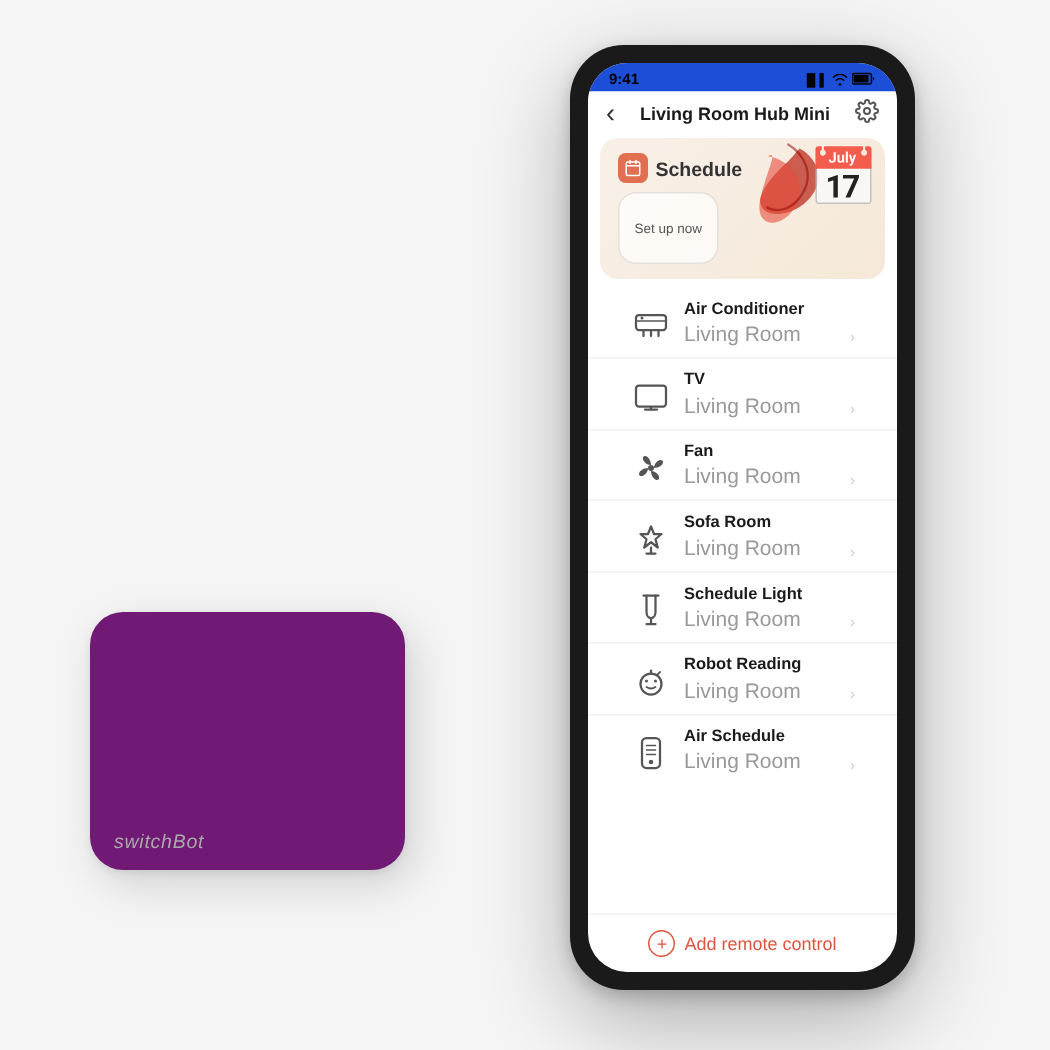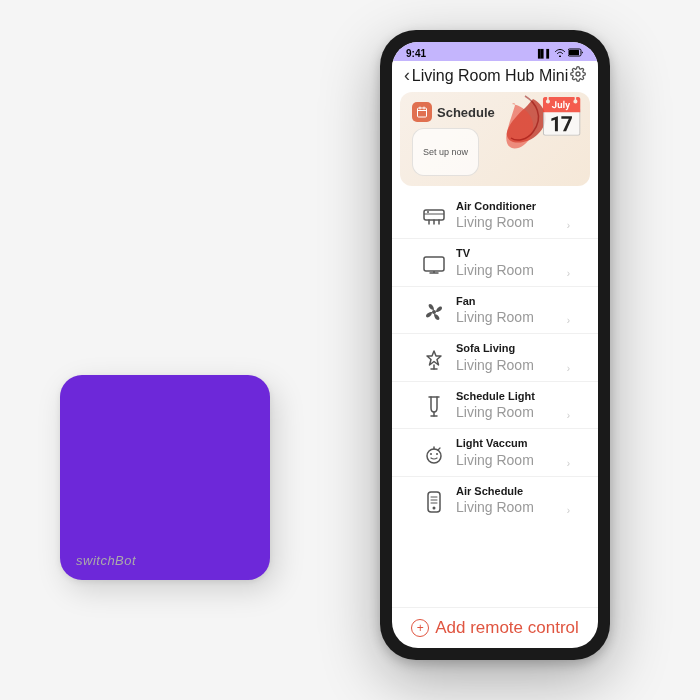--- a/index.html
+++ b/index.html
@@ -23,22 +23,22 @@
       align-items: center;
       justify-content: center;
     }
 
     
     .hub-device {
       position: absolute;
       left: 60px;
       bottom: 120px;
       width: 210px;
-      height: 205px;
-      background: #6d28d9;
+      height: 172px;
+      background: #701a75;
       border-radius: 22px;
       box-shadow: 6px 10px 30px rgba(0,0,0,0.15), 0 2px 6px rgba(0,0,0,0.08);
       z-index: 1;
       display: flex;
       align-items: flex-end;
       justify-content: flex-start;
       padding: 12px 16px;
     }
 
     .hub-brand {
@@ -69,21 +69,21 @@
       background: #fff;
       border-radius: 26px;
       flex: 1;
       overflow: hidden;
       display: flex;
       flex-direction: column;
     }
 
     
     .phone-notch-area {
-      background: #c4b5fd;
+      background: #1d4ed8;
       display: flex;
       align-items: flex-start;
       justify-content: space-between;
       padding: 6px 14px 2px;
       font-size: 9px;
       font-weight: 600;
       color: #000;
     }
 
     .status-time { font-size: 10px; font-weight: 700; }
@@ -98,22 +98,22 @@
       background: #fff;
     }
 
     .header-back {
       font-size: 18px;
       color: #333;
       font-weight: 300;
     }
 
     .header-title {
-      font-size: 16px;
-      font-weight: 400;
+      font-size: 12px;
+      font-weight: 700;
       color: #1a1a1a;
       text-align: center;
       flex: 1;
     }
 
     .header-settings {
       font-size: 14px;
       color: #555;
     }
 
@@ -246,21 +246,21 @@
       display: flex;
       align-items: center;
       justify-content: center;
       color: #e05540;
       font-size: 12px;
       font-weight: 300;
       line-height: 1;
     }
 
     .add-label {
-      font-size: 17px;
+      font-size: 12px;
       color: #e05540;
       font-weight: 500;
     }
 
     
     .leaf-deco {
       position: absolute;
       right: 42px;
       top: 2px;
       width: 45px;
@@ -391,21 +391,21 @@
 
         <div class="device-item">
           <div class="device-icon">
             <svg width="24" height="24" viewBox="0 0 24 24" fill="none">
               <path d="M12 3 L14 8 L19 8 L15 11.5 L16.5 17 L12 13.5 L7.5 17 L9 11.5 L5 8 L10 8 Z" stroke="#555" stroke-width="1.5" fill="none" stroke-linejoin="round"></path>
               <line x1="12" y1="17" x2="12" y2="21" stroke="#555" stroke-width="1.5" stroke-linecap="round"></line>
               <line x1="9" y1="21" x2="15" y2="21" stroke="#555" stroke-width="1.5" stroke-linecap="round"></line>
             </svg>
           </div>
           <div class="device-info">
-            <div class="device-name">Sofa Living</div>
+            <div class="device-name">Sofa Room</div>
             <div class="device-room">Living Room</div>
           </div>
           <span class="device-chevron">›</span>
         </div>
 
         <div class="device-item">
           <div class="device-icon">
             <svg width="24" height="24" viewBox="0 0 24 24" fill="none">
               <path d="M9 2 L9 13 C9 15.2 10.3 17 12 17 C13.7 17 15 15.2 15 13 L15 2" stroke="#555" stroke-width="1.5" fill="none" stroke-linecap="round"></path>
               <line x1="7" y1="2" x2="17" y2="2" stroke="#555" stroke-width="1.5" stroke-linecap="round"></line>
@@ -425,21 +425,21 @@
             <svg width="24" height="24" viewBox="0 0 24 24" fill="none">
               <circle cx="12" cy="13" r="7" stroke="#555" stroke-width="1.5"></circle>
               <circle cx="9" cy="11" r="1" fill="#555"></circle>
               <circle cx="15" cy="11" r="1" fill="#555"></circle>
               <path d="M9 15 Q12 17 15 15" stroke="#555" stroke-width="1.2" fill="none" stroke-linecap="round"></path>
               <line x1="12" y1="6" x2="12" y2="4" stroke="#555" stroke-width="1.5" stroke-linecap="round"></line>
               <line x1="16" y1="7" x2="18" y2="5" stroke="#555" stroke-width="1.2" stroke-linecap="round"></line>
             </svg>
           </div>
           <div class="device-info">
-            <div class="device-name">Light Vaccum</div>
+            <div class="device-name">Robot Reading</div>
             <div class="device-room">Living Room</div>
           </div>
           <span class="device-chevron">›</span>
         </div>
 
         <div class="device-item">
           <div class="device-icon">
             <svg width="24" height="24" viewBox="0 0 24 24" fill="none">
               <rect x="6" y="2" width="12" height="20" rx="3" stroke="#555" stroke-width="1.5"></rect>
               <line x1="9" y1="7" x2="15" y2="7" stroke="#555" stroke-width="1" stroke-linecap="round"></line>

